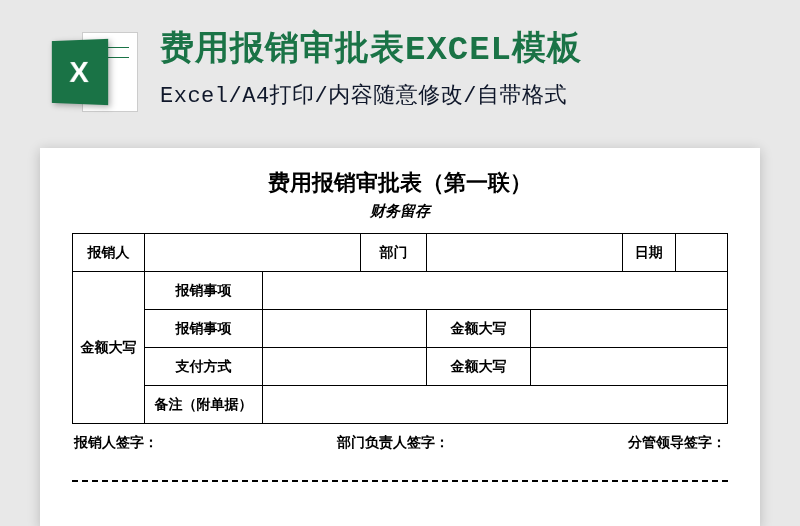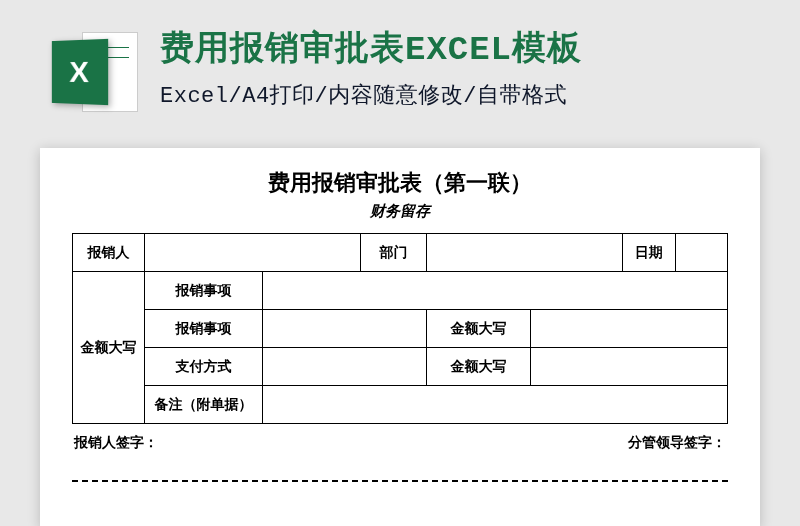--- a/index.html
+++ b/index.html
@@ -176,17 +176,18 @@
     </tr>
     <tr>
       <td>备注（附单据）</td>
       <td colspan="6"></td>
     </tr>
   </tbody>
     </table>
 
   <div class="sig-row">
     <span>报销人签字：</span>
+    <span>部门负责人签字：</span>
     <span>分管领导签字：</span>
   </div>
 
   <div class="dashed"></div>
 </div>
 
 </body></html>

